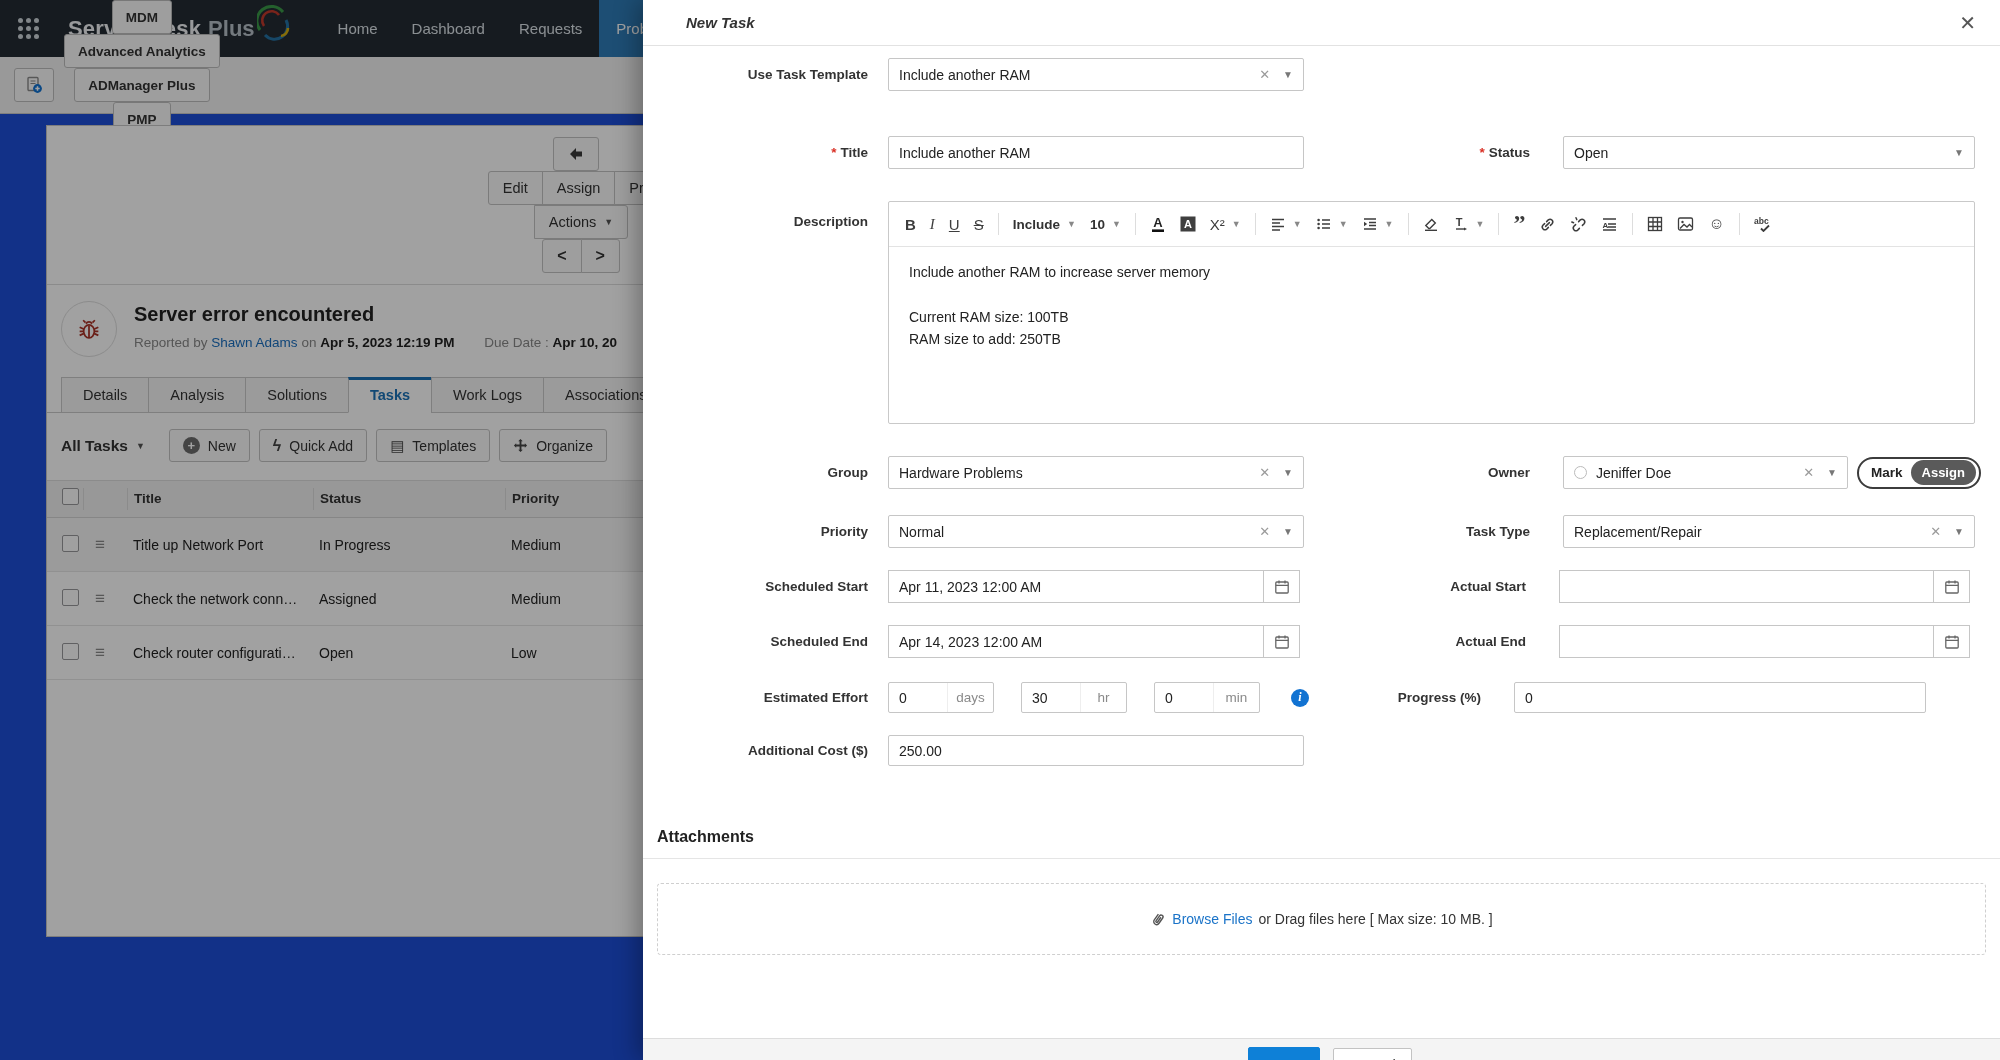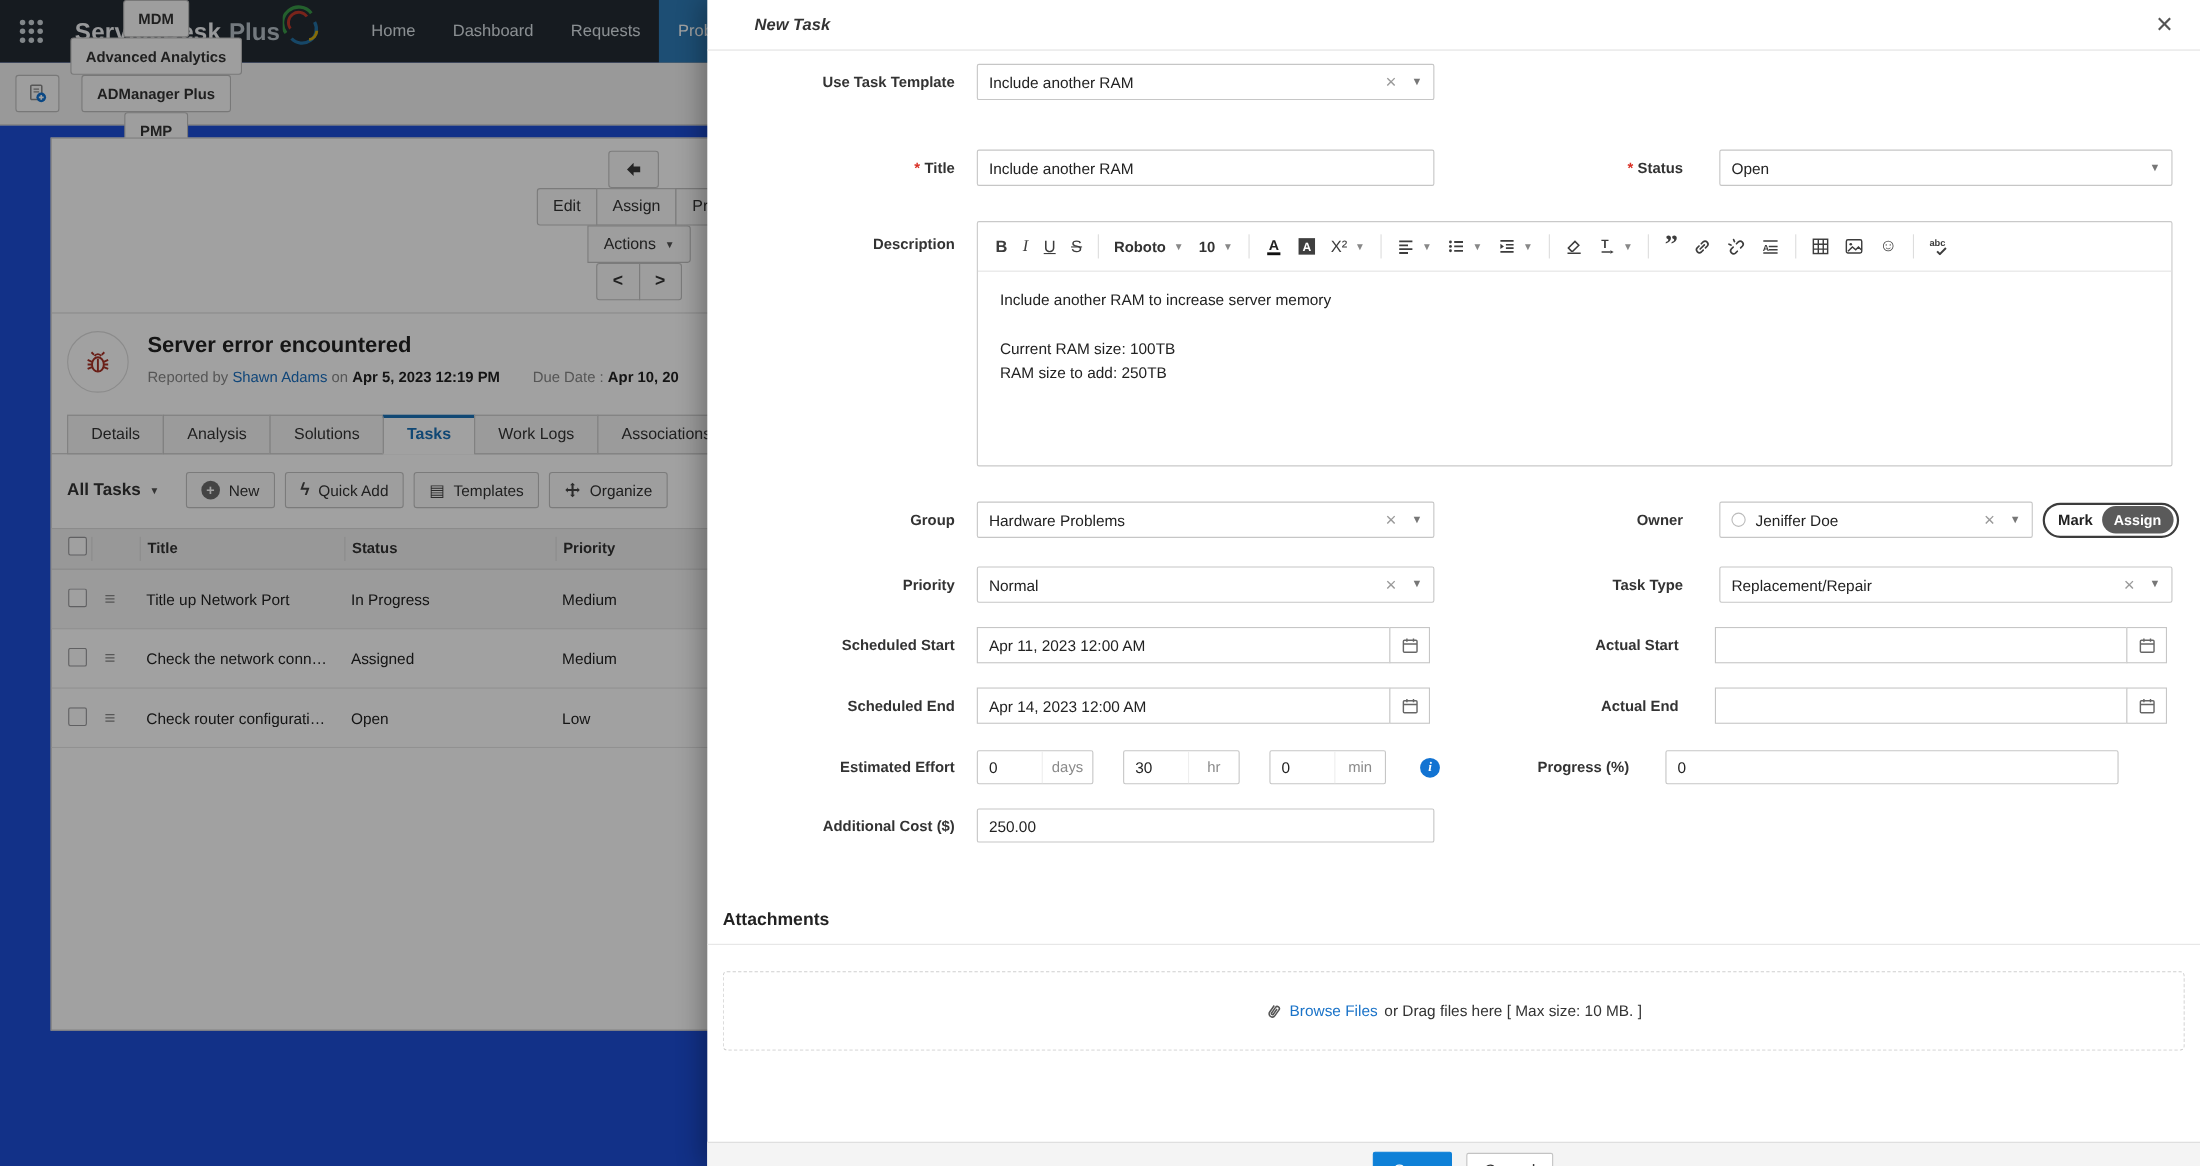--- a/index.html
+++ b/index.html
@@ -347,21 +347,21 @@
                   <span class="ed-i">I</span>
                 </span>
                 <span class="ed-item">
                   <span class="ed-u">U</span>
                 </span>
                 <span class="ed-item">
                   <span class="ed-s">S</span>
                 </span>
                 <span class="ed-div"></span>
                 <span class="ed-item">
-                  <span class="ed-label">Roboto</span>
+                  <span class="ed-label">Include</span>
                   <span class="ed-dd">▼</span>
                 </span>
                 <span class="ed-item">
                   <span class="ed-label">10</span>
                   <span class="ed-dd">▼</span>
                 </span>
                 <span class="ed-div"></span>
                 <span class="ed-item">
                   <svg width="16" height="17" viewBox="0 0 16 17">
                     <text x="8" y="11" text-anchor="middle" font-size="13" font-weight="bold" fill="#222">A</text>

